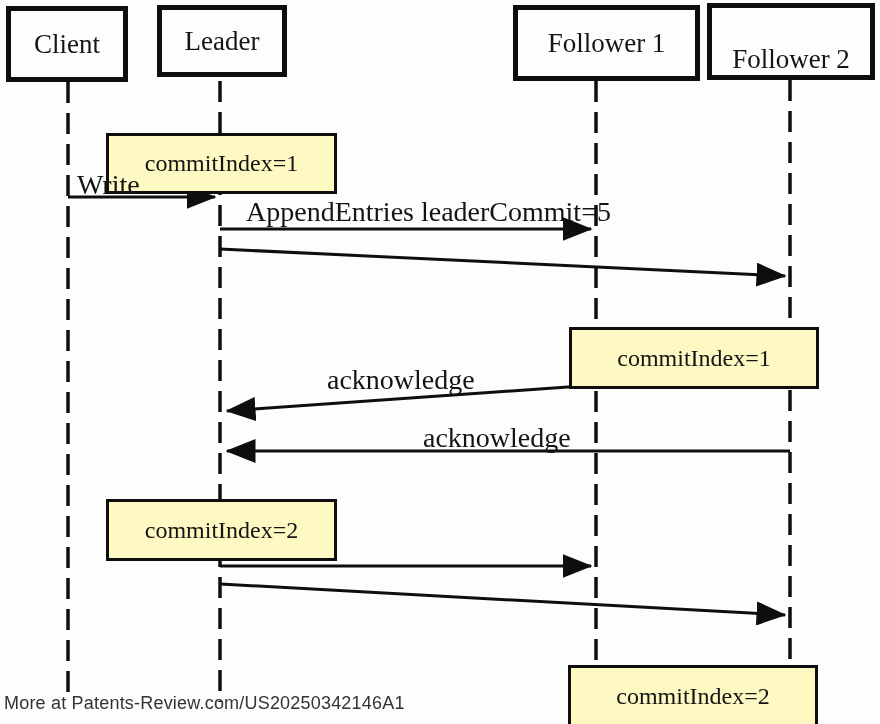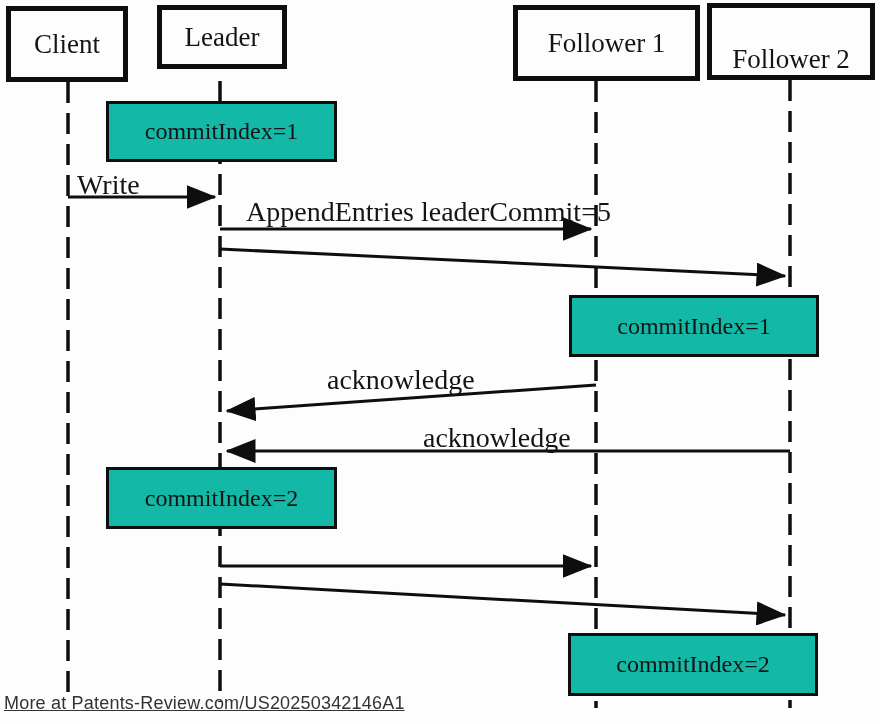--- a/index.html
+++ b/index.html
@@ -29,45 +29,45 @@
     border: 5px solid #0e0e0e;
     display: flex;
     align-items: center;
     justify-content: center;
     font-size: 27px;
     box-sizing: border-box;
   }
   .note {
     position: absolute;
     z-index: 2;
-    background: #14b8a6;
+    background: #fef9c3;
     border: 3px solid #0e0e0e;
     display: flex;
     align-items: center;
     justify-content: center;
     font-size: 24px;
     box-sizing: border-box;
+    margin-top: 32px;
   }
   .msg-label {
     position: absolute;
     z-index: 2;
     font-size: 28px;
     text-align: left;
     white-space: nowrap;
   }
   .watermark {
     position: absolute;
     z-index: 4;
     left: 4px;
     top: 693px;
     font-family: "Liberation Sans", "DejaVu Sans", sans-serif;
     font-size: 18px;
     color: #333333;
     letter-spacing: 0.2px;
-    text-decoration: underline;
   }
 </style>
 </head>
 <body>
 
 <div class="canvas">
 
   <svg class="lines" width="880" height="724" viewBox="0 0 880 724">
     <defs>
       <marker id="arrow" viewBox="0 0 10 8" refX="9.5" refY="4" markerWidth="10" markerHeight="8" orient="auto-start-reverse">
@@ -85,21 +85,21 @@
     <path d="M220 249 L785 276" stroke="#0e0e0e" stroke-width="3" fill="none" marker-end="url(#arrow)"></path>
     <path d="M596 385 L227 411" stroke="#0e0e0e" stroke-width="3" fill="none" marker-end="url(#arrow)"></path>
     <path d="M790 451 L227 451" stroke="#0e0e0e" stroke-width="3" fill="none" marker-end="url(#arrow)"></path>
     <path d="M220 566 L591 566" stroke="#0e0e0e" stroke-width="3" fill="none" marker-end="url(#arrow)"></path>
     <path d="M220 584 L785 615" stroke="#0e0e0e" stroke-width="3" fill="none" marker-end="url(#arrow)"></path>
   </svg>
 
   <div class="actor" style="left:6px; top:6px; width:122px; height:76px;">
     <span>Client</span>
   </div>
-  <div class="actor" style="left:157px; top:5px; width:130px; height:64px;">
+  <div class="actor" style="left:157px; top:5px; width:130px; height:72px;">
     <span>Leader</span>
   </div>
   <div class="actor" style="left:513px; top:5px; width:187px; height:76px;">
     <span>Follower 1</span>
   </div>
   <div class="actor" style="left:707px; top:3px; width:168px; height:77px;align-items:flex-end;">
     <span>Follower 2</span>
   </div>
 
   <div class="note" style="left:106px; top:101px; width:231px; height:61px;">

